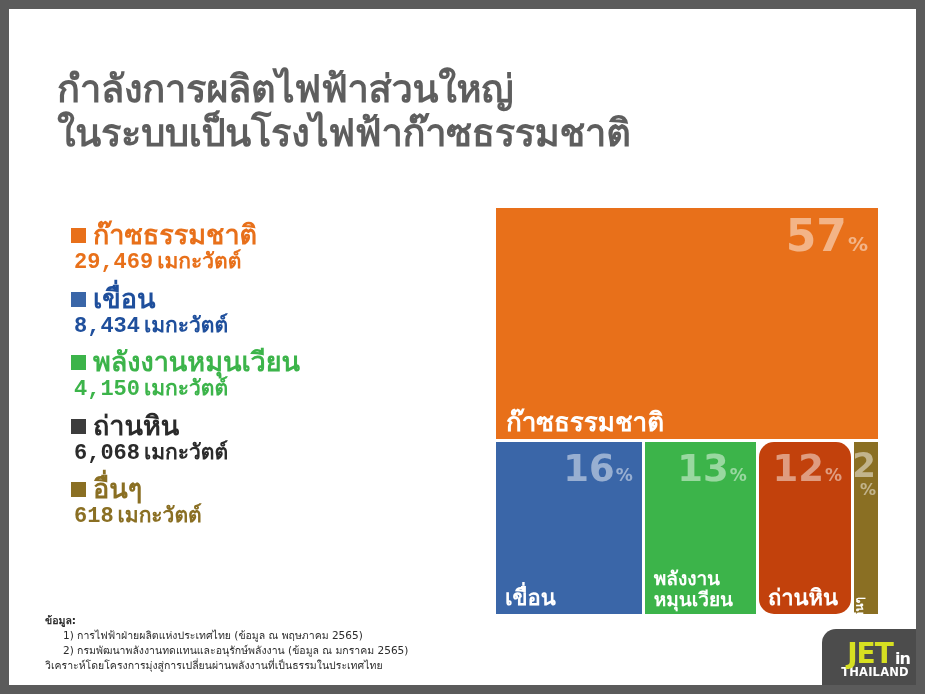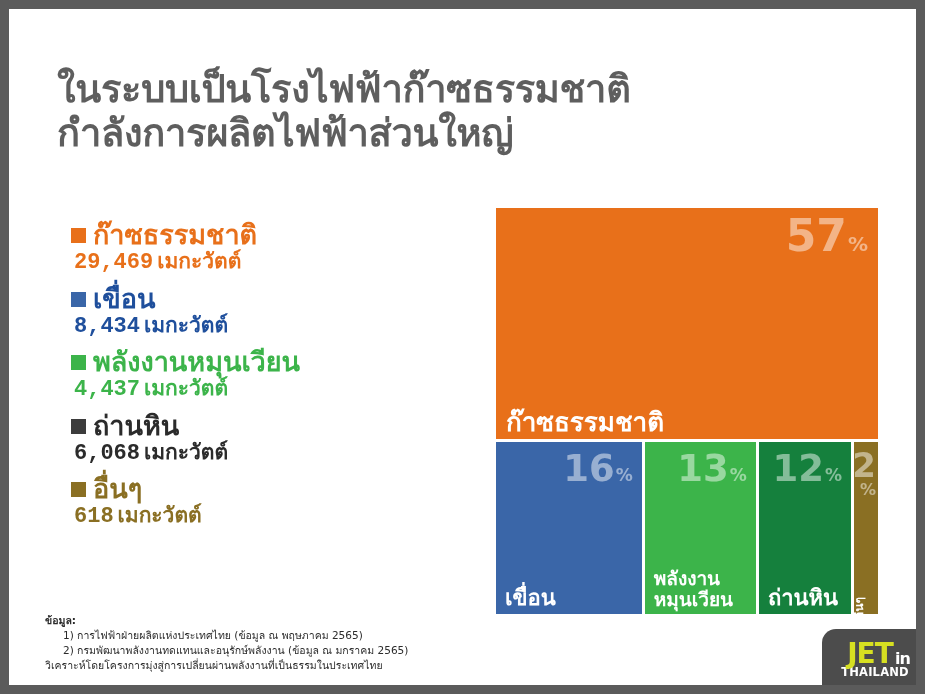--- a/index.html
+++ b/index.html
@@ -224,22 +224,22 @@
     margin-left: 10px;
   }
 </style>
 </head>
 <body>
 
 <div id="frame">
   <div id="card">
 
     <div id="title-block">
+      <div class="title-line">กำลังการผลิตไฟฟ้าส่วนใหญ่</div>
       <div class="title-line">ในระบบเป็นโรงไฟฟ้าก๊าซธรรมชาติ</div>
-      <div class="title-line">กำลังการผลิตไฟฟ้าส่วนใหญ่</div>
     </div>
 
     <div id="legend">
 
       <div class="legend-item">
         <div class="legend-name-row">
           <span class="legend-swatch" style="background:#e8701a"></span>
           <span class="legend-name" style="color:#e8701a">ก๊าซธรรมชาติ</span>
         </div>
         <div class="legend-value-row">
@@ -256,21 +256,21 @@
           <span class="legend-number" style="color:#1f4f9c">8,434</span><span class="legend-unit" style="color:#1f4f9c">เมกะวัตต์</span>
         </div>
       </div>
 
       <div class="legend-item">
         <div class="legend-name-row">
           <span class="legend-swatch" style="background:#3cb44a"></span>
           <span class="legend-name" style="color:#3cb44a">พลังงานหมุนเวียน</span>
         </div>
         <div class="legend-value-row">
-          <span class="legend-number" style="color:#3cb44a">4,437</span><span class="legend-unit" style="color:#3cb44a">เมกะวัตต์</span>
+          <span class="legend-number" style="color:#3cb44a">4,150</span><span class="legend-unit" style="color:#3cb44a">เมกะวัตต์</span>
         </div>
       </div>
 
       <div class="legend-item">
         <div class="legend-name-row">
           <span class="legend-swatch" style="background:#3c3c3c"></span>
           <span class="legend-name" style="color:#2b2b2b">ถ่านหิน</span>
         </div>
         <div class="legend-value-row">
           <span class="legend-number" style="color:#2b2b2b">6,068</span><span class="legend-unit" style="color:#2b2b2b">เมกะวัตต์</span>
@@ -315,21 +315,21 @@
           <div class="tm-pct">
             <span class="num">13</span>
               <span class="sym">%</span>
           </div>
           <div class="tm-label">
             <div>พลังงาน</div>
             <div>หมุนเวียน</div>
           </div>
         </div>
 
-        <div class="tm-cell" id="cell-coal" style="background:#15803d; width:24.3%; height:100%;">
+        <div class="tm-cell" id="cell-coal" style="background:#c2410c; width:24.3%; height:100%;border-radius:15px;">
           <div class="tm-pct">
             <span class="num">12</span>
               <span class="sym">%</span>
           </div>
           <div class="tm-label">ถ่านหิน</div>
         </div>
 
         <div class="tm-cell" id="cell-other" style="background:#8a6f23; width:6.3%; height:100%;">
           <div class="tm-pct">
             <span class="num">2</span>

